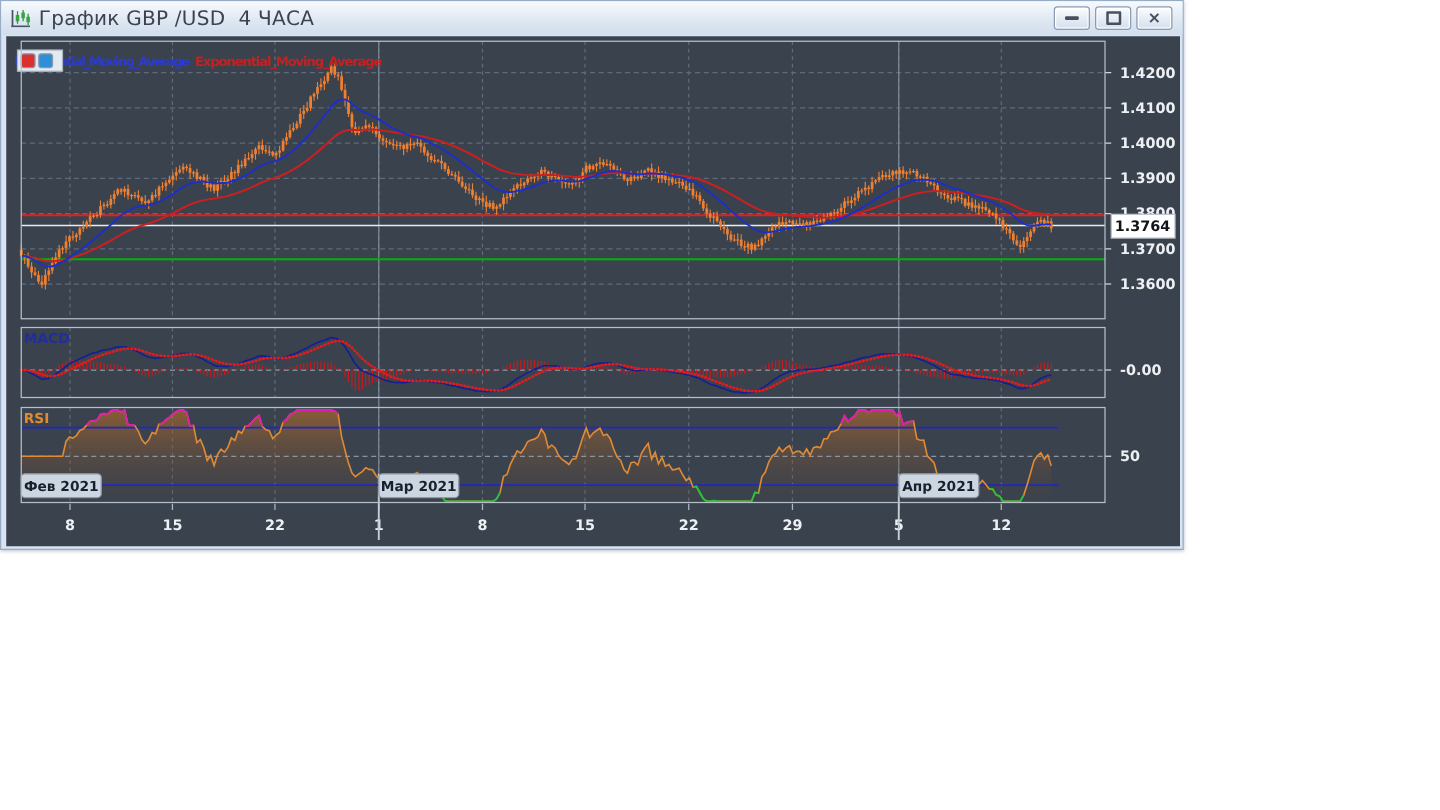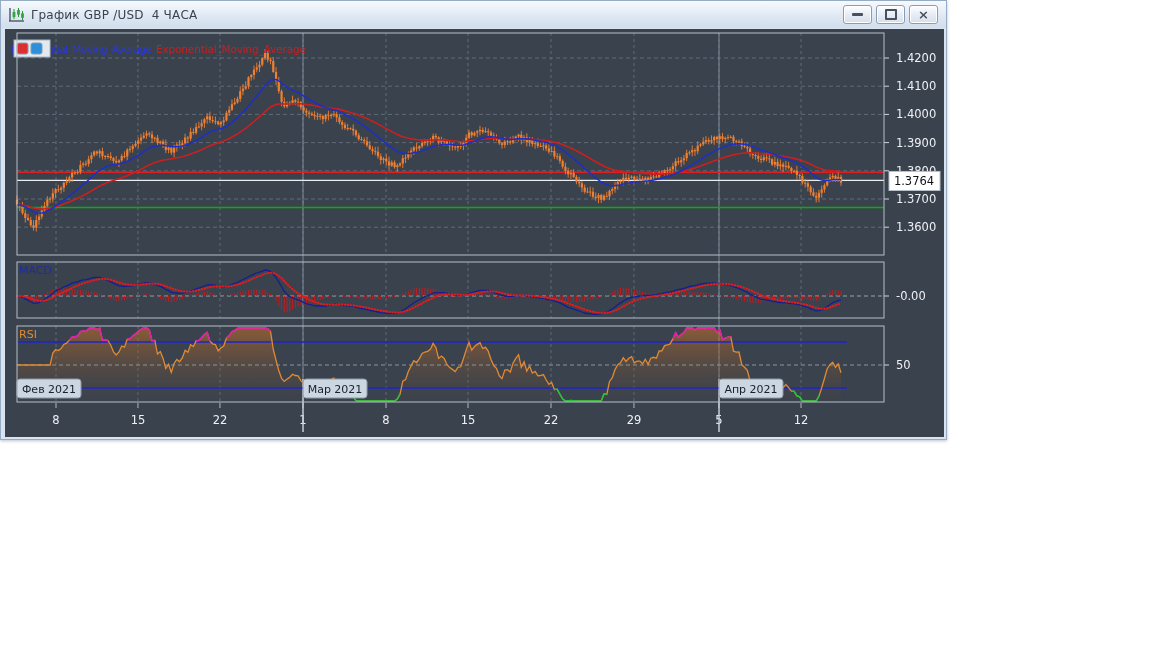--- a/index.html
+++ b/index.html
@@ -2,29 +2,29 @@
 <html><head>
 <meta charset="utf-8">
 <style>
   html,body{margin:0;padding:0;background:#ffffff;font-family:"DejaVu Sans",sans-serif;}
   .page{position:relative;width:1152px;height:648px;background:#ffffff;overflow:hidden;}
   .window{position:absolute;left:0;top:0;width:947px;height:440px;background:#d9e4f0;
           border:1px solid #96abc4;box-sizing:border-box;box-shadow:0 1px 3px rgba(120,140,170,.5);}
   .titlebar{height:27px;display:flex;align-items:center;
             background:linear-gradient(#f7fafd,#dde7f2 60%,#d2deec);}
   .title-icon{width:17px;height:15px;margin:0 6px 0 7px;flex:0 0 auto;}
-  .title-text{font-size:12px;color:#3c4250;letter-spacing:.2px;white-space:pre;}
+  .title-text{font-size:16px;color:#3c4250;letter-spacing:.2px;white-space:pre;}
   .controls{margin-left:auto;margin-right:8px;display:flex;}
   .winbtn{width:27px;height:17px;margin-left:4px;display:flex;align-items:center;justify-content:center;
           background:linear-gradient(#fdfeff,#e7edf5 50%,#d6dfeb);border:1px solid #8c9db3;border-radius:3px;
           box-shadow:inset 0 0 0 1px #ffffff;cursor:default;}
   .glyph-min{width:11px;height:3px;background:#47505f;border-radius:1px;}
   .glyph-restore{width:8px;height:7px;border:2px solid #47505f;border-radius:1px;}
   .glyph-close{font-size:13px;font-weight:bold;color:#47505f;line-height:1;margin-top:-1px;}
-  .client{position:absolute;left:4px;top:28px;width:939px;height:408px;background:#3a424e;}
+  .client{position:absolute;left:4px;top:28px;width:939px;height:408px;background:#3a424e;font-weight:bold;}
   svg text{font-family:"DejaVu Sans",sans-serif;}
 </style>
 </head>
 <body>
 <div class="page">
 
   <div class="window">
     <div class="titlebar">
       <svg class="title-icon" viewBox="0 0 17 15">
         <line x1="2" y1="1" x2="2" y2="14" stroke="#4a5568" stroke-width="1.4"></line>

